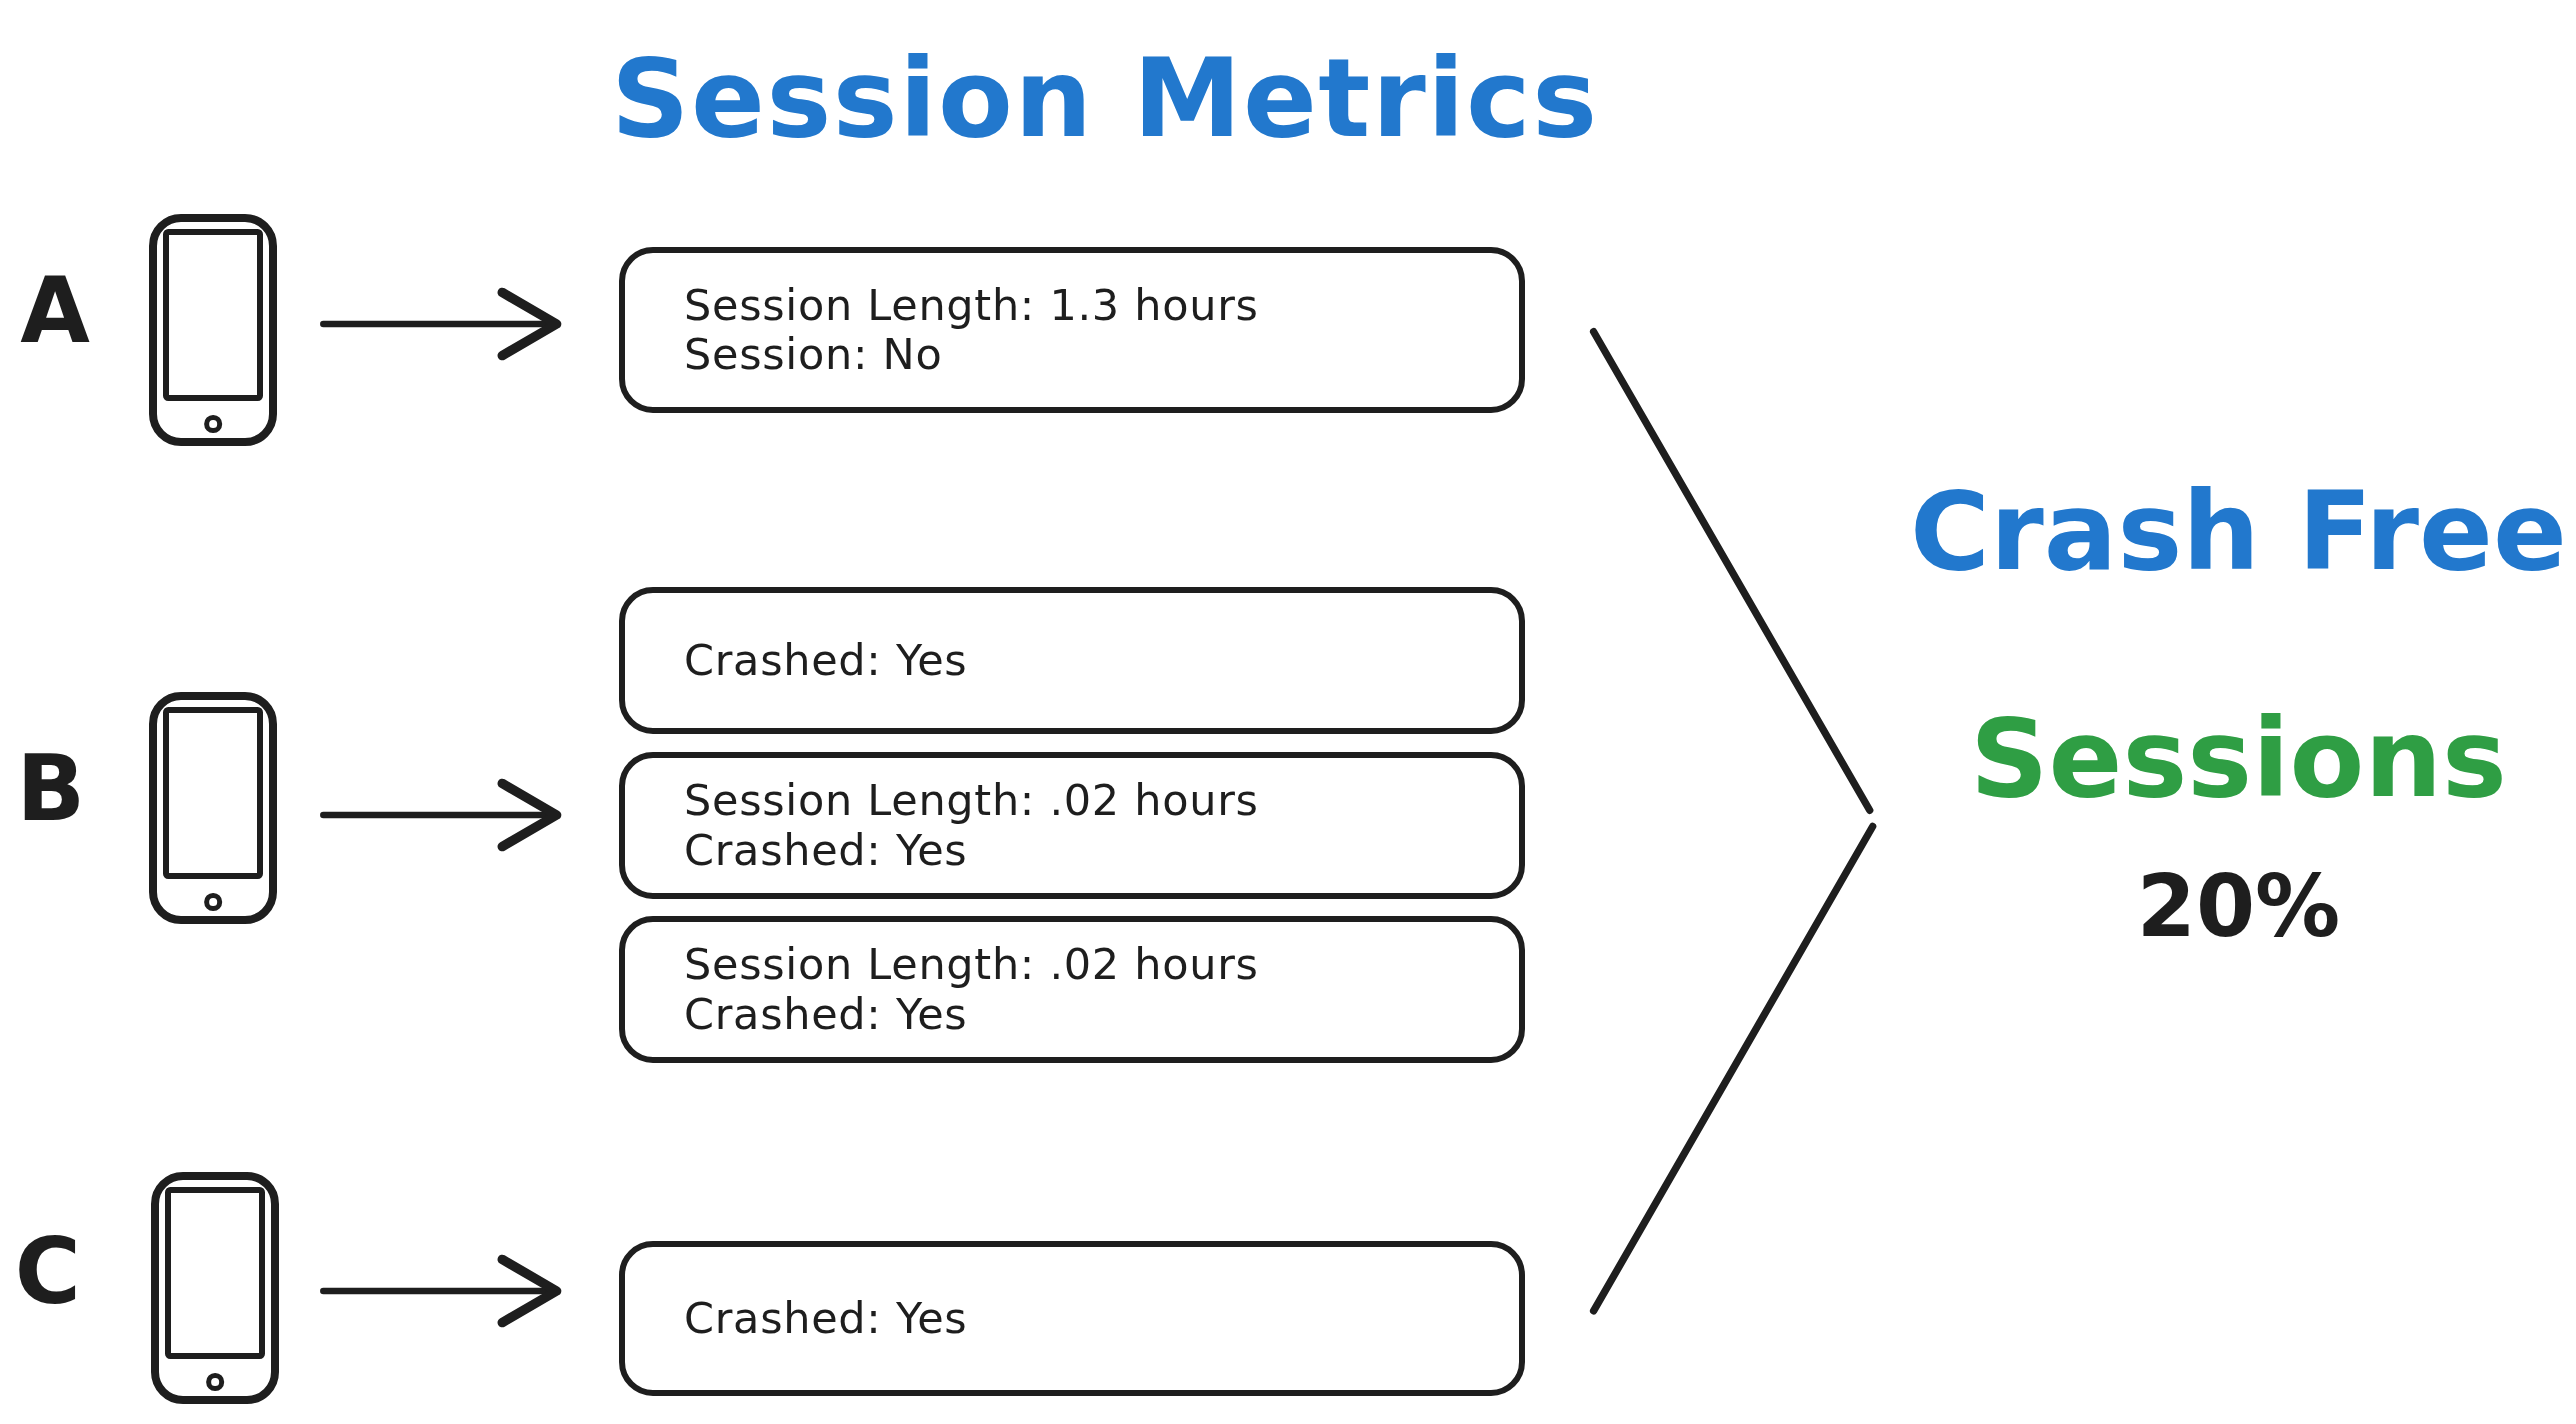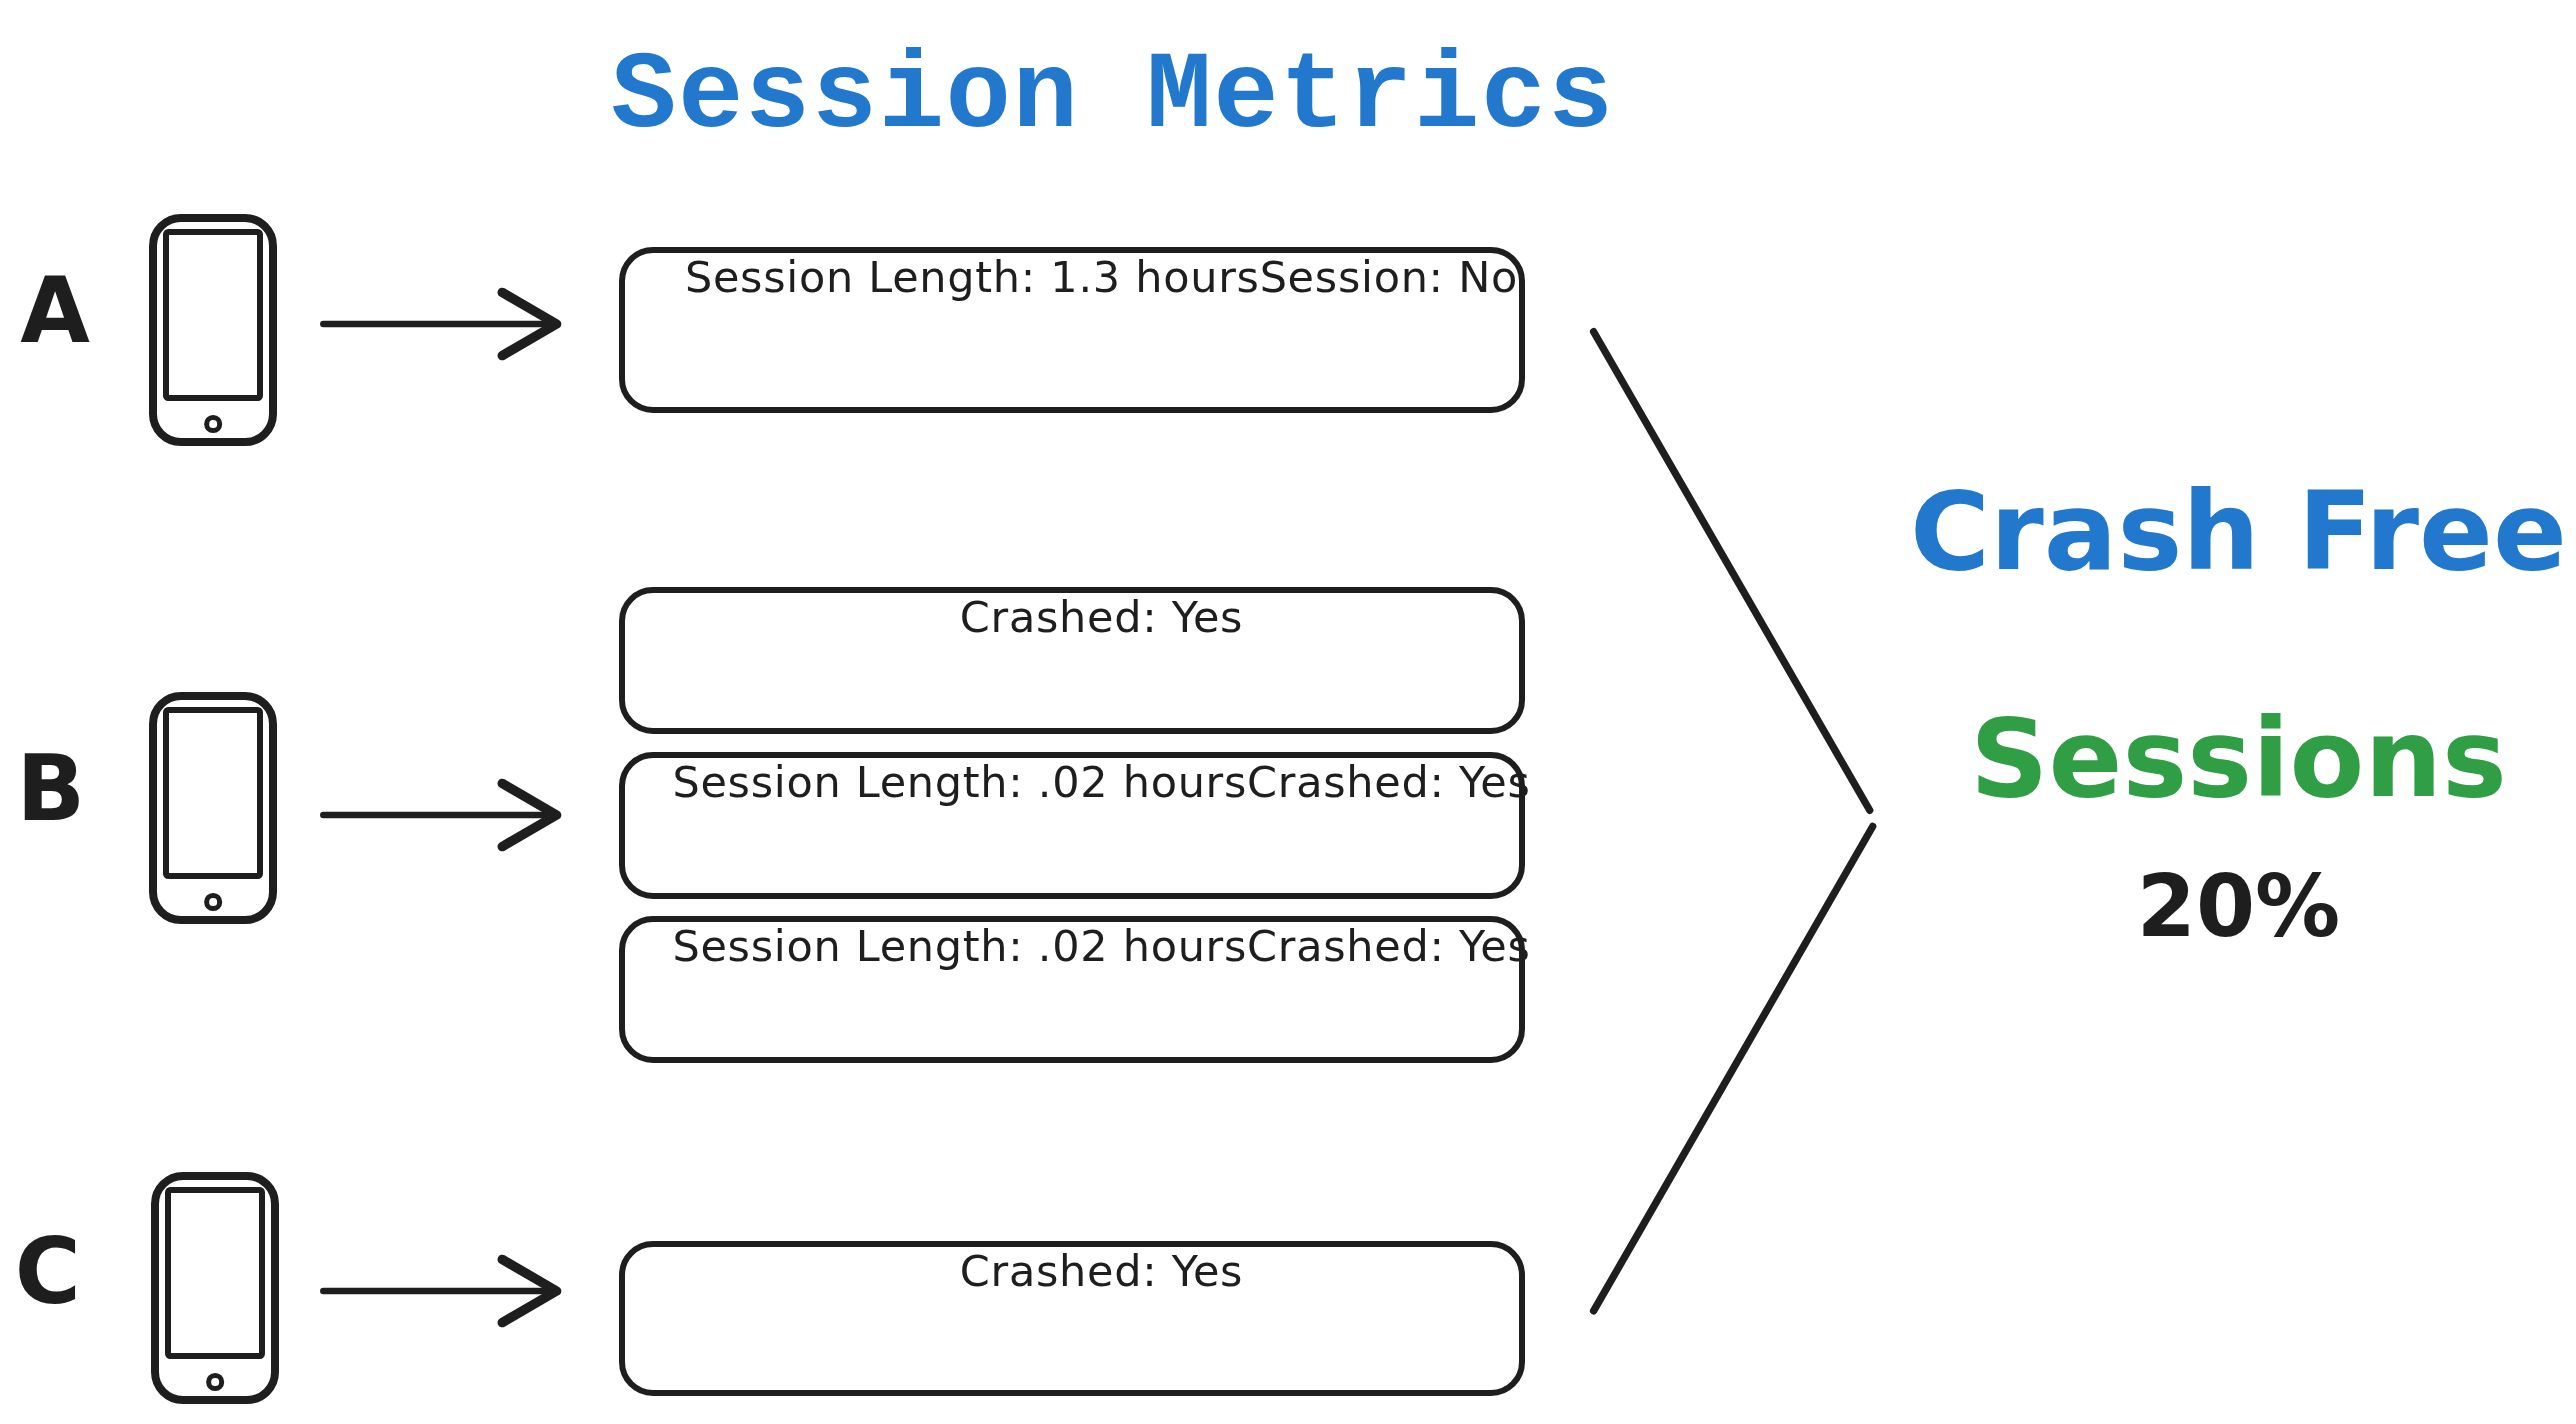--- a/index.html
+++ b/index.html
@@ -8,21 +8,21 @@
     background:#ffffff; overflow:hidden;
     font-family:"DejaVu Sans","Liberation Sans",sans-serif;
     color:#1e1e1e;
   }
   .abs { position:absolute; }
 
   
   .title {
     left:611px; top:35px; width:928px;
     font-size:109px; font-weight:bold; text-align:center;
-    color:#2278cd; letter-spacing:1.5px; white-space:nowrap;font-family:Liberation Mono, monospace;
+    color:#2278cd; letter-spacing:1.5px; white-space:nowrap;
   }
   .result-line1 {
     left:1885px; top:468px; width:707px;
     font-size:109px; font-weight:bold; text-align:center;
     color:#2278cd; white-space:nowrap;
   }
   .result-line2 {
     left:1885px; top:695px; width:707px;
     font-size:109px; font-weight:bold; text-align:center;
     color:#2f9e44; white-space:nowrap;
@@ -63,21 +63,21 @@
   
   .arrow { width:254px; height:88px; }
   .arrow-a { left:317px; top:280px; }
   .arrow-b { left:317px; top:771px; }
   .arrow-c { left:317px; top:1247px; }
 
   
   .card {
     left:619px; width:906px; box-sizing:border-box;
     border:6.6px solid #1e1e1e; border-radius:34px; background:#fff;
-    display:flex; flex-direction:row; justify-content:center;
+    display:flex; flex-direction:column; justify-content:center;
     padding-left:59px; gap:0;
   }
   .card-a  { top:247px;  height:166px; }
   .card-b1 { top:587px;  height:147px; }
   .card-b2 { top:752px; height:147px; }
   .card-b3 { top:916px; height:147px; }
   .card-c  { top:1241px; height:155px; }
   .card .line {
     font-size:43px; line-height:1.15; color:#1e1e1e;
     letter-spacing:0.7px; white-space:nowrap;

